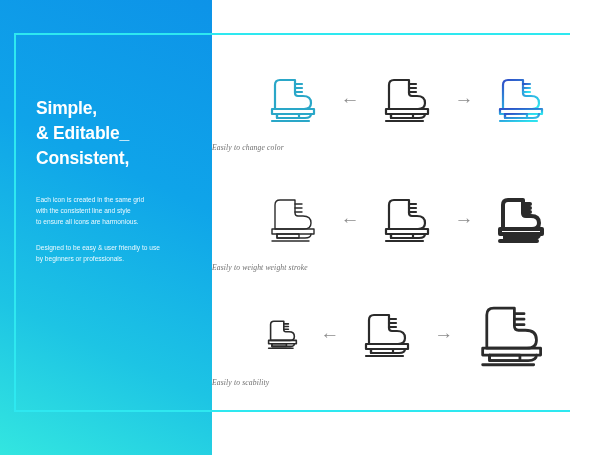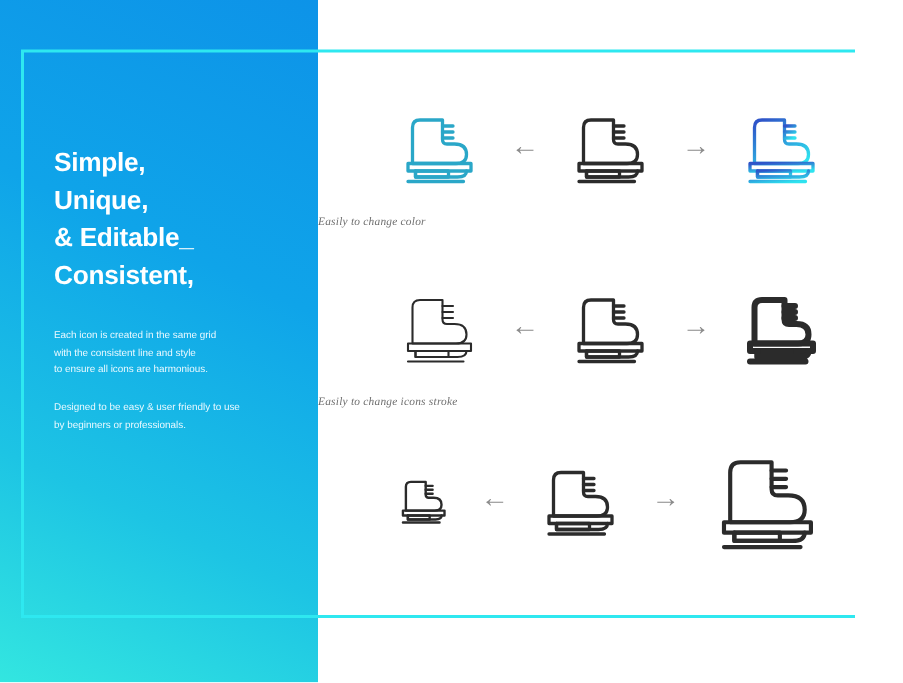--- a/index.html
+++ b/index.html
@@ -127,21 +127,20 @@
 
 <div id="canvas">
 
   <div id="left-panel"></div>
 
   <div id="outline-frame" style="border-color: rgb(46, 232, 240);"></div>
 
   <div id="panel-text">
     <div id="headline">
       <div>Simple,</div>
-      <div>Unique,</div>
       <div>&amp; Editable_</div>
       <div>Consistent,</div>
     </div>
 
     <div id="para-1" class="panel-para">
       <div>Each icon is created in the same grid</div>
       <div>with the consistent line and style</div>
       <div>to ensure all icons are harmonious.</div>
     </div>
 
@@ -219,21 +218,21 @@
         <span class="icon-slot">
             <svg width="56" height="56" viewBox="0 0 56 56" fill="none" stroke="#2b2b2b" stroke-width="4" stroke-linecap="round" stroke-linejoin="round">
               <path d="M10,40 L10,16 Q10,11 15,11 L30,11 L30,24 Q30,27 33,27 L38,27 Q46,27 46,34 Q46,40 39,40 Z"></path>
               <path d="M30,15 L37,15 M30,19 L37,19 M30,23 L37,23"></path>
               <path d="M7,40 L49,40 L49,45 L7,45 Z"></path>
               <path d="M12,45 L12,49 L34,49 L34,45 Z"></path>
               <path d="M12,45 L12,49 L40,49 Q46,49 46,45 M7,52 L44,52"></path>
             </svg>
           </span>
       </div>
-      <div class="row-caption">Easily to change icons stroke</div>
+      <div class="row-caption">Easily to weight weight stroke</div>
     </div>
 
     <div class="demo-row" id="row-scale">
       <div class="row-icons">
         <span class="icon-slot">
             <svg width="36.96" height="36.96" viewBox="0 0 56 56" fill="none" stroke="#2b2b2b" stroke-width="2.4" stroke-linecap="round" stroke-linejoin="round">
               <path d="M10,40 L10,16 Q10,11 15,11 L30,11 L30,24 Q30,27 33,27 L38,27 Q46,27 46,34 Q46,40 39,40 Z"></path>
               <path d="M30,15 L37,15 M30,19 L37,19 M30,23 L37,23"></path>
               <path d="M7,40 L49,40 L49,45 L7,45 Z"></path>
               <path d="M12,45 L12,49 L34,49 L34,45 Z"></path>
@@ -254,16 +253,17 @@
         <span class="icon-slot">
             <svg width="77.28" height="77.28" viewBox="0 0 56 56" fill="none" stroke="#2b2b2b" stroke-width="2" stroke-linecap="round" stroke-linejoin="round">
               <path d="M10,40 L10,16 Q10,11 15,11 L30,11 L30,24 Q30,27 33,27 L38,27 Q46,27 46,34 Q46,40 39,40 Z"></path>
               <path d="M30,15 L37,15 M30,19 L37,19 M30,23 L37,23"></path>
               <path d="M7,40 L49,40 L49,45 L7,45 Z"></path>
               <path d="M12,45 L12,49 L34,49 L34,45 Z"></path>
               <path d="M12,45 L12,49 L40,49 Q46,49 46,45 M7,52 L44,52"></path>
             </svg>
           </span>
       </div>
+      <div class="row-caption">Easily to scability</div>
     </div>
 
   </div>
 </div>
 
 </body></html>

